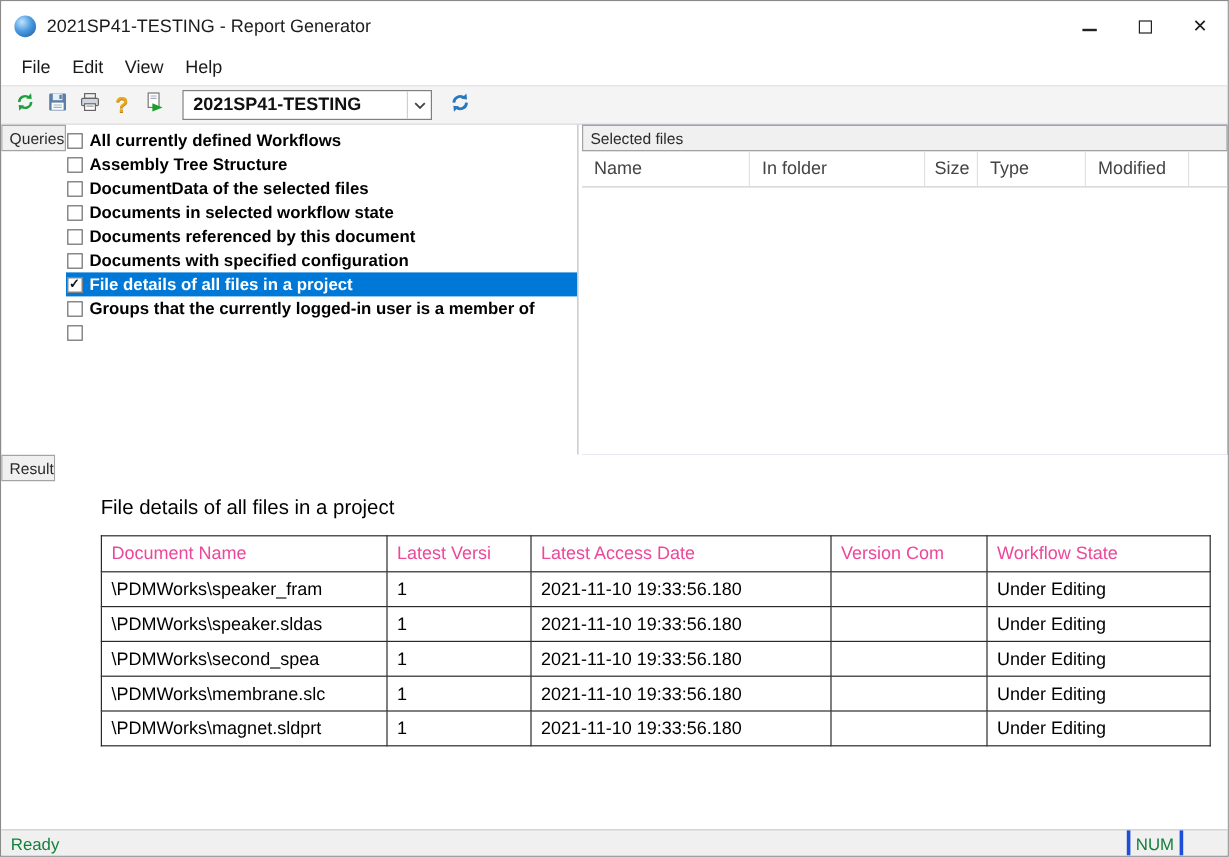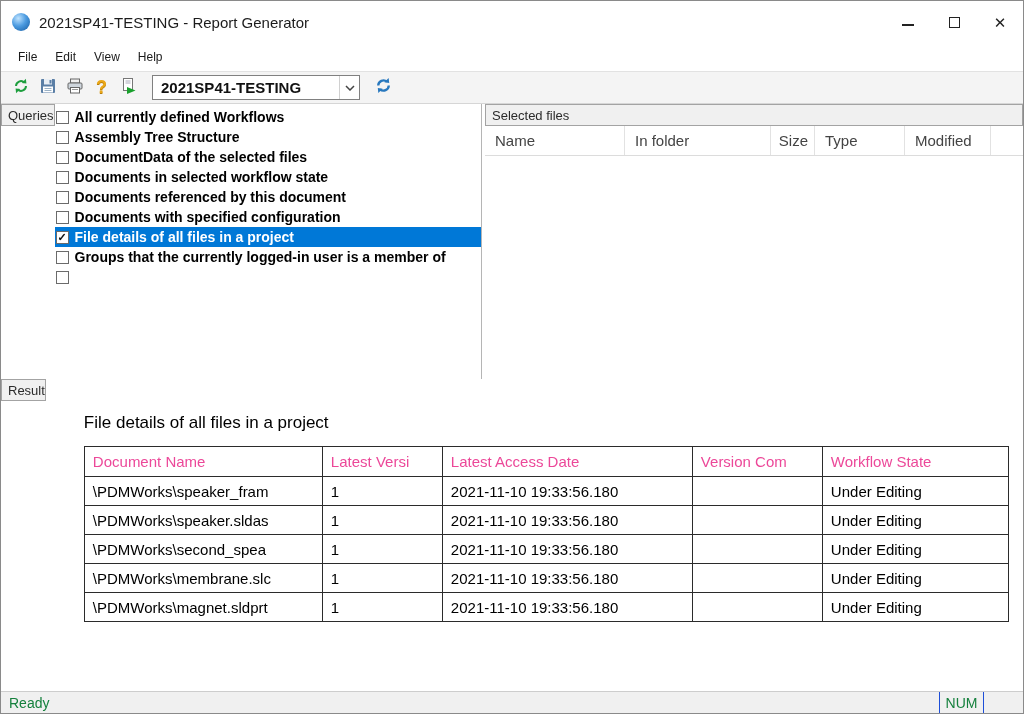--- a/index.html
+++ b/index.html
@@ -21,21 +21,21 @@
     flex:0 0 auto; }
   .titlebar-title { margin-left:9px; font-size:15px; color:#1c1c1c; }
   .win-controls { margin-left:auto; display:flex; height:100%; }
   .win-btn { width:46px; height:100%; display:flex; align-items:center; justify-content:center; cursor:default; }
   .glyph-min { display:inline-block; width:12px; border-top:2px solid #222; margin-top:6px; }
   .glyph-max { display:inline-block; width:11px; height:11px; border:1.5px solid #222; }
   .glyph-close { font-size:15px; color:#222; line-height:1; }
 
   
   .menubar { height:28px; flex:0 0 auto; display:flex; align-items:center; padding-left:8px; background:#fff; }
-  .menu-item { padding:0 9px; font-size:12px; line-height:28px; color:#1a1a1a; }
+  .menu-item { padding:0 9px; font-size:15px; line-height:28px; color:#1a1a1a; }
 
   
   .toolbar { height:33px; flex:0 0 auto; display:flex; align-items:center; padding-left:6px;
     background:#f4f4f4; border-top:1px solid #e2e2e2; border-bottom:1px solid #d6d6d6; }
   .tb-btn { width:27px; height:27px; display:flex; align-items:center; justify-content:center; }
   .help-glyph { color:#eaa718; font-weight:bold; font-size:18px; text-shadow:0 1px 0 #b97f0a; }
   .combo { margin-left:10px; width:208px; height:25px; border:1px solid #808080; background:#fff;
     display:flex; align-items:center; }
   .combo-value { flex:1; padding-left:8px; font-size:15px; font-weight:bold; color:#111;
     white-space:nowrap; overflow:hidden; }
@@ -76,21 +76,21 @@
   .result-table th, .result-table td { border:1px solid #2b2b2b; padding:4px 8px; text-align:left;
     white-space:nowrap; overflow:hidden; }
   .result-table th { font-weight:normal; color:#ec4899; height:30px; }
   .result-table td { height:29px; color:#000;margin-top:15px; }
 
   
   .statusbar { height:22px; flex:0 0 auto; display:flex; align-items:center; background:#f0f0f0;
     border-top:1px solid #cdcdcd; font-size:14px; color:#15803d; }
   .status-ready { flex:1; padding-left:8px; }
   .status-pane { height:100%; display:flex; align-items:center; justify-content:center;
-    border-left:1px solid #1d4ed8; }
+    border-left:3px solid #1d4ed8; }
   .status-num { width:44px; }
   .status-tail { width:40px; }
 </style>
 </head>
 <body>
 
 <div class="titlebar">
   <span class="app-icon"></span>
   <span class="titlebar-title">2021SP41-TESTING - Report Generator</span>
   <div class="win-controls">

